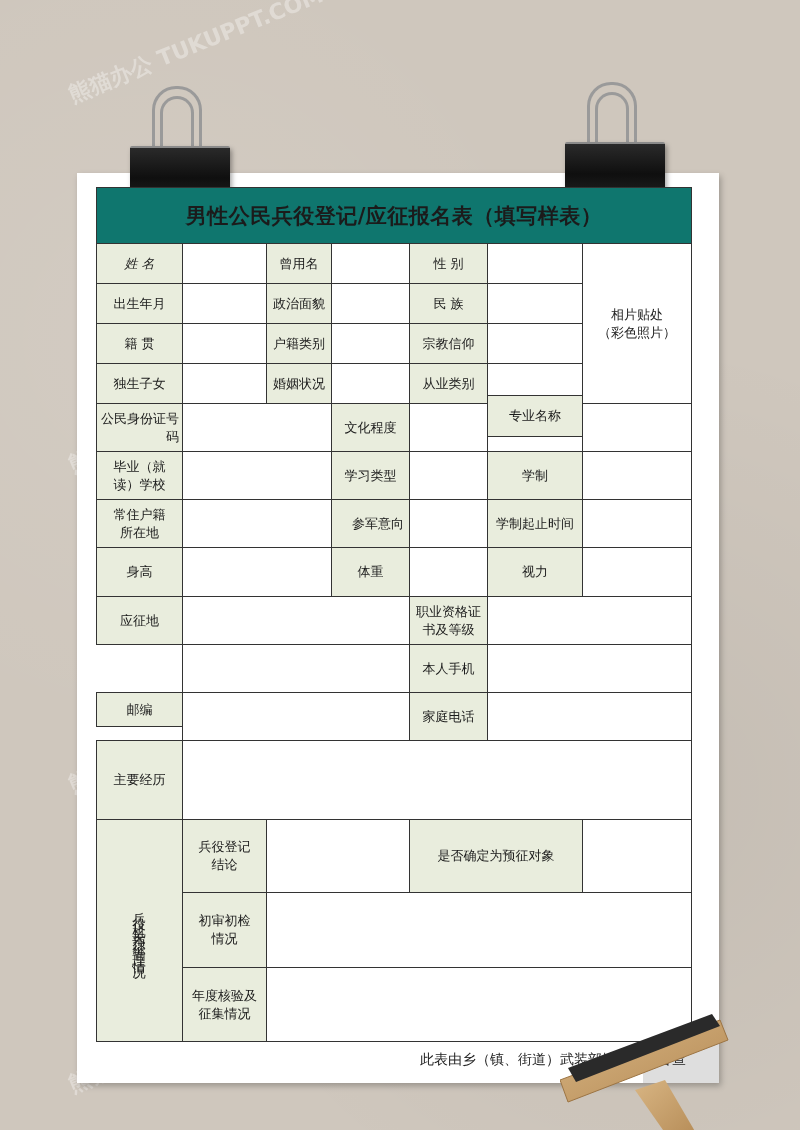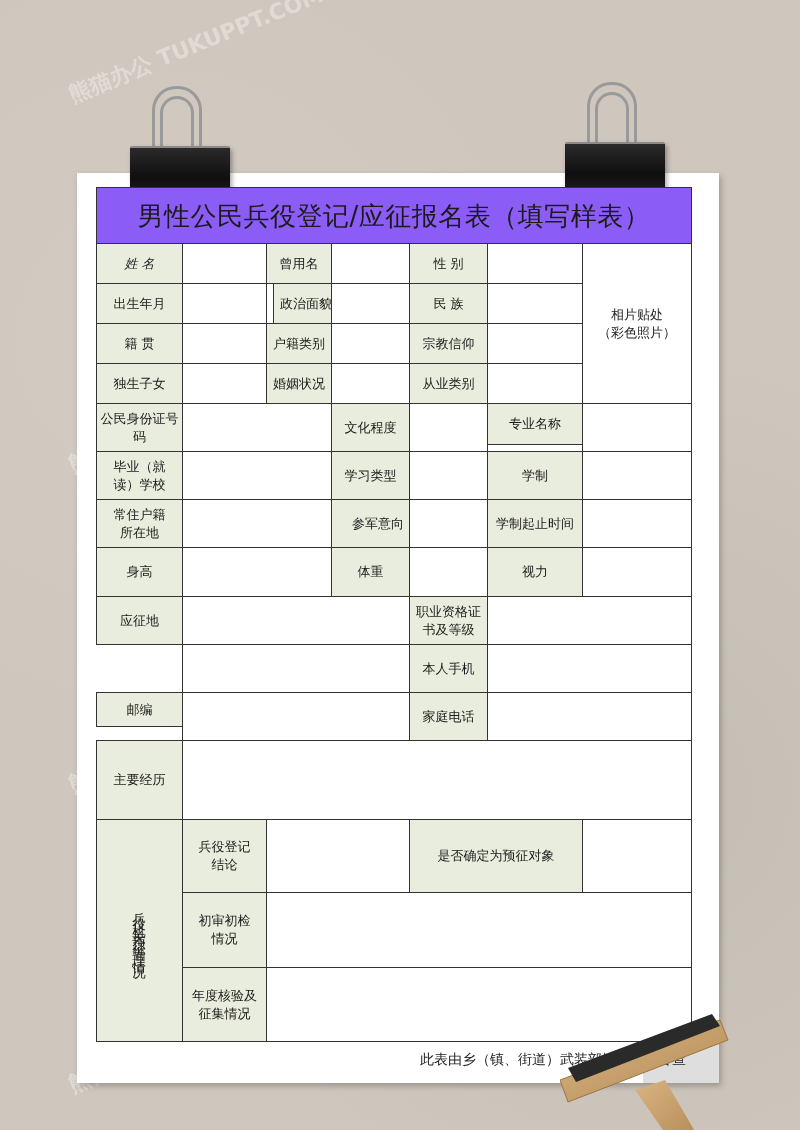--- a/index.html
+++ b/index.html
@@ -25,22 +25,22 @@
   .form { position: absolute; left: 96px; top: 187px; width: 596px; height: 855px; }
   .cell {
     position: absolute;
     border: 1.5px solid #333;
     display: flex; align-items: center; justify-content: center;
     text-align: center; font-size: 13px; line-height: 18px;
     background: #ffffff;
   }
   .label { background: #e9eddd; }
   .title-cell {
-    background: #8b5cf6;
-    font-size: 26px; font-weight: normal; letter-spacing: 0.5px;
+    background: #0f766e;
+    font-size: 21px; font-weight: bold; letter-spacing: 0.5px;
   }
   .input { background: #ffffff; }
   .vert { writing-mode: vertical-rl; letter-spacing: 6px; font-size: 13.5px; text-orientation: upright; }
   .footer-note {
     position: absolute; left: 420px; top: 1051px; font-size: 14px; color: #222;
     white-space: nowrap;
   }
   .watermark {
     position: absolute; font-size: 22px; color: rgba(255,255,255,0.35);
     transform: rotate(-22deg); white-space: nowrap; font-weight: bold;
@@ -93,44 +93,44 @@
   <div class="cell label" style="left:313px; top:56px; width:79px; height:41px;">性 别</div>
   <div class="cell input" style="left:391px; top:56px; width:96px; height:41px;"></div>
 
   <div class="cell input" style="left:486px; top:56px; width:110px; height:161px; flex-direction:column;">
     <span>相片贴处</span>
     <span>（彩色照片）</span>
   </div>
 
   <div class="cell label" style="left:0; top:96px; width:87px; height:41px;">出生年月</div>
   <div class="cell input" style="left:86px; top:96px; width:85px; height:41px;"></div>
-  <div class="cell label" style="left:170px; top:96px; width:66px; height:41px;margin-left:7px;">政治面貌</div>
+  <div class="cell label" style="left:170px; top:96px; width:66px; height:41px;">政治面貌</div>
   <div class="cell input" style="left:235px; top:96px; width:79px; height:41px;"></div>
   <div class="cell label" style="left:313px; top:96px; width:79px; height:41px;">民 族</div>
   <div class="cell input" style="left:391px; top:96px; width:96px; height:41px;"></div>
 
   <div class="cell label" style="left:0; top:136px; width:87px; height:41px;">籍 贯</div>
   <div class="cell input" style="left:86px; top:136px; width:85px; height:41px;"></div>
   <div class="cell label" style="left:170px; top:136px; width:66px; height:41px;">户籍类别</div>
   <div class="cell input" style="left:235px; top:136px; width:79px; height:41px;"></div>
   <div class="cell label" style="left:313px; top:136px; width:79px; height:41px;">宗教信仰</div>
   <div class="cell input" style="left:391px; top:136px; width:96px; height:41px;"></div>
 
   <div class="cell label" style="left:0; top:176px; width:87px; height:41px;">独生子女</div>
   <div class="cell input" style="left:86px; top:176px; width:85px; height:41px;"></div>
   <div class="cell label" style="left:170px; top:176px; width:66px; height:41px;">婚姻状况</div>
   <div class="cell input" style="left:235px; top:176px; width:79px; height:41px;"></div>
   <div class="cell label" style="left:313px; top:176px; width:79px; height:41px;">从业类别</div>
   <div class="cell input" style="left:391px; top:176px; width:96px; height:41px;"></div>
 
-  <div class="cell label" style="left:0; top:216px; width:87px; height:49px; padding:4px 3px;">公民身份证号 码</div>
+  <div class="cell label" style="left:0; top:216px; width:87px; height:49px; padding:4px 3px;text-align:right;">公民身份证号 码</div>
   <div class="cell input" style="left:86px; top:216px; width:150px; height:49px;"></div>
   <div class="cell label" style="left:235px; top:216px; width:79px; height:49px;">文化程度</div>
   <div class="cell input" style="left:313px; top:216px; width:79px; height:49px;"></div>
-  <div class="cell label" style="left:391px; top:216px; width:96px; height:42px;text-align:right;">专业名称</div>
+  <div class="cell label" style="left:391px; top:208px; width:96px; height:42px;text-align:right;">专业名称</div>
   <div class="cell input" style="left:486px; top:216px; width:110px; height:49px;"></div>
 
   <div class="cell label" style="left:0; top:264px; width:87px; height:49px; padding:0 8px;">毕业（就读）学校</div>
   <div class="cell input" style="left:86px; top:264px; width:150px; height:49px;"></div>
   <div class="cell label" style="left:235px; top:264px; width:79px; height:49px;">学习类型</div>
   <div class="cell input" style="left:313px; top:264px; width:79px; height:49px;"></div>
   <div class="cell label" style="left:391px; top:264px; width:96px; height:49px;">学制</div>
   <div class="cell input" style="left:486px; top:264px; width:110px; height:49px;"></div>
 
   <div class="cell label" style="left:0; top:312px; width:87px; height:49px; padding:0 14px;">常住户籍所在地</div>

